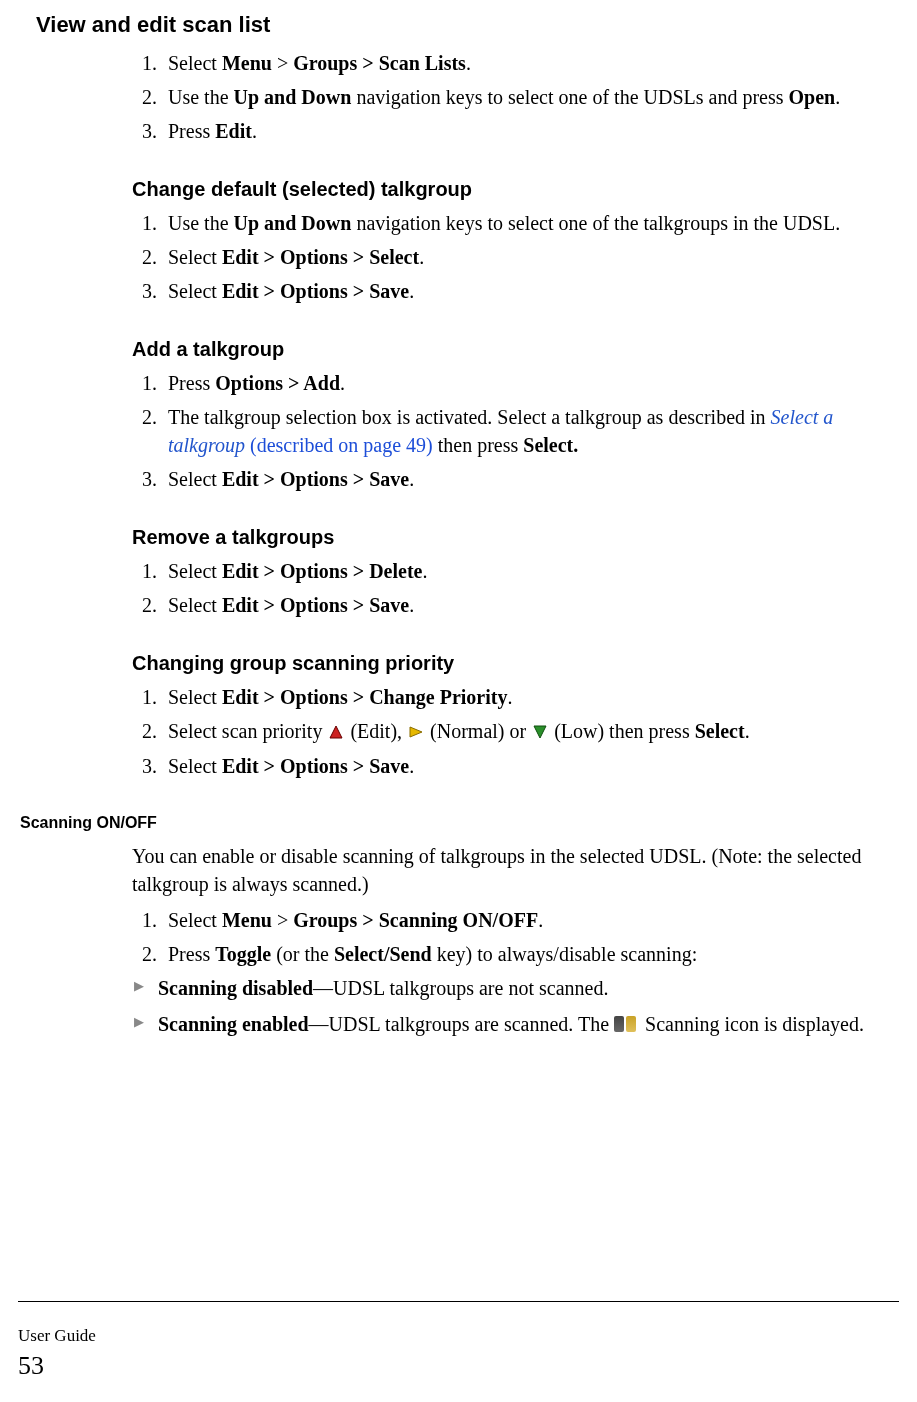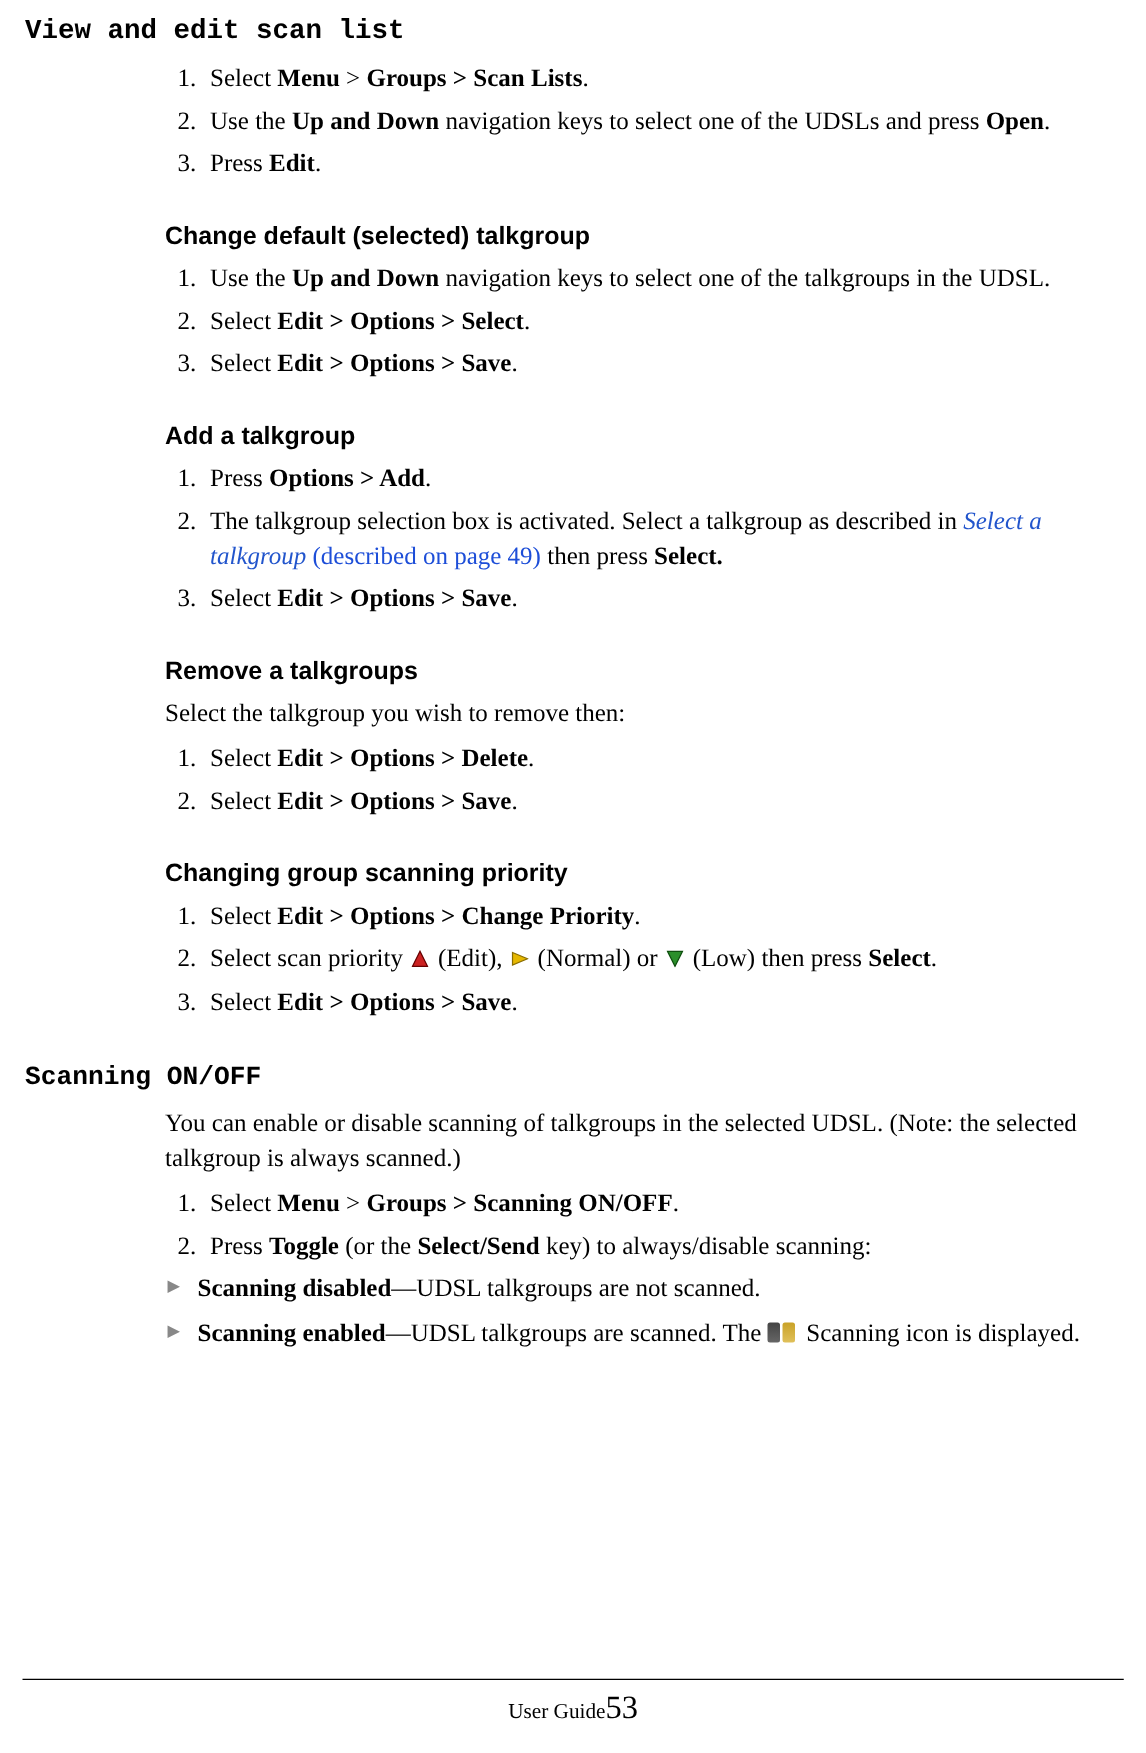--- a/index.html
+++ b/index.html
@@ -11,35 +11,35 @@
       line-height: 1.4;
       background: #fff;
       position: relative;
       min-height: 1402px;
       box-sizing: border-box;
     }
     .content {
       padding: 6px 20px 90px 20px;
     }
     h3.section {
-      font-family: Liberation Mono, monospace;
+      font-family: Liberation Sans, sans-serif;
       font-weight: bold;
       font-size: 22px;
-      margin: 4px 0 8px 0;
+      margin: 4px 0 8px 16px;
     }
     h4.sub {
       font-family: Arial, Helvetica, sans-serif;
       font-weight: bold;
       font-size: 20px;
       margin: 30px 0 6px 112px;
     }
     h3.major {
-      font-family: Liberation Mono, monospace;
+      font-family: Liberation Sans, sans-serif;
       font-weight: bold;
-      font-size: 21px;
+      font-size: 16px;
       margin: 32px 0 8px 0;
     }
     ol.steps {
       margin: 0 18px 0 112px;
       padding-left: 30px;
     }
     ol.steps li {
       padding-left: 6px;
       margin-bottom: 6px;
     }
@@ -72,25 +72,26 @@
       left: 2px;
       top: 3px;
       color: #888;
       font-size: 13px;
     }
     .footer {
       position: absolute;
       left: 0; right: 0; bottom: 18px;
       border-top: 1px solid #000;
       margin: 0 18px;
-      padding-top: 4px;
+      padding-top: 22px;
       display: flex;
       justify-content: center;
       align-items: baseline;
       font-family: "Palatino Linotype", Palatino, Georgia, serif;
+      flex-direction: column;
     }
     .footer .left {
       font-size: 17px;
     }
     .footer .right {
       font-size: 26px;
     }
     .tri {
       display: inline-block;
       vertical-align: -1px;
@@ -158,21 +159,20 @@
     </li>
     <li>
       <span>The talkgroup selection box is activated. Select a talkgroup as described in </span><a class="link">Select a talkgroup</a><a class="linkplain"> (described on page 49)</a><span> then press </span><span class="bold">Select.</span>
     </li>
     <li>
       <span>Select </span><span class="bold">Edit &gt; Options &gt; Save</span><span>.</span>
     </li>
   </ol>
 
   <h4 class="sub">Remove a talkgroups</h4>
-  <p class="body">Select the talkgroup you wish to remove then:</p>
   <ol class="steps">
     <li>
       <span>Select </span><span class="bold">Edit &gt; Options &gt; Delete</span><span>.</span>
     </li>
     <li>
       <span>Select </span><span class="bold">Edit &gt; Options &gt; Save</span><span>.</span>
     </li>
   </ol>
 
   <h4 class="sub">Changing group scanning priority</h4>

